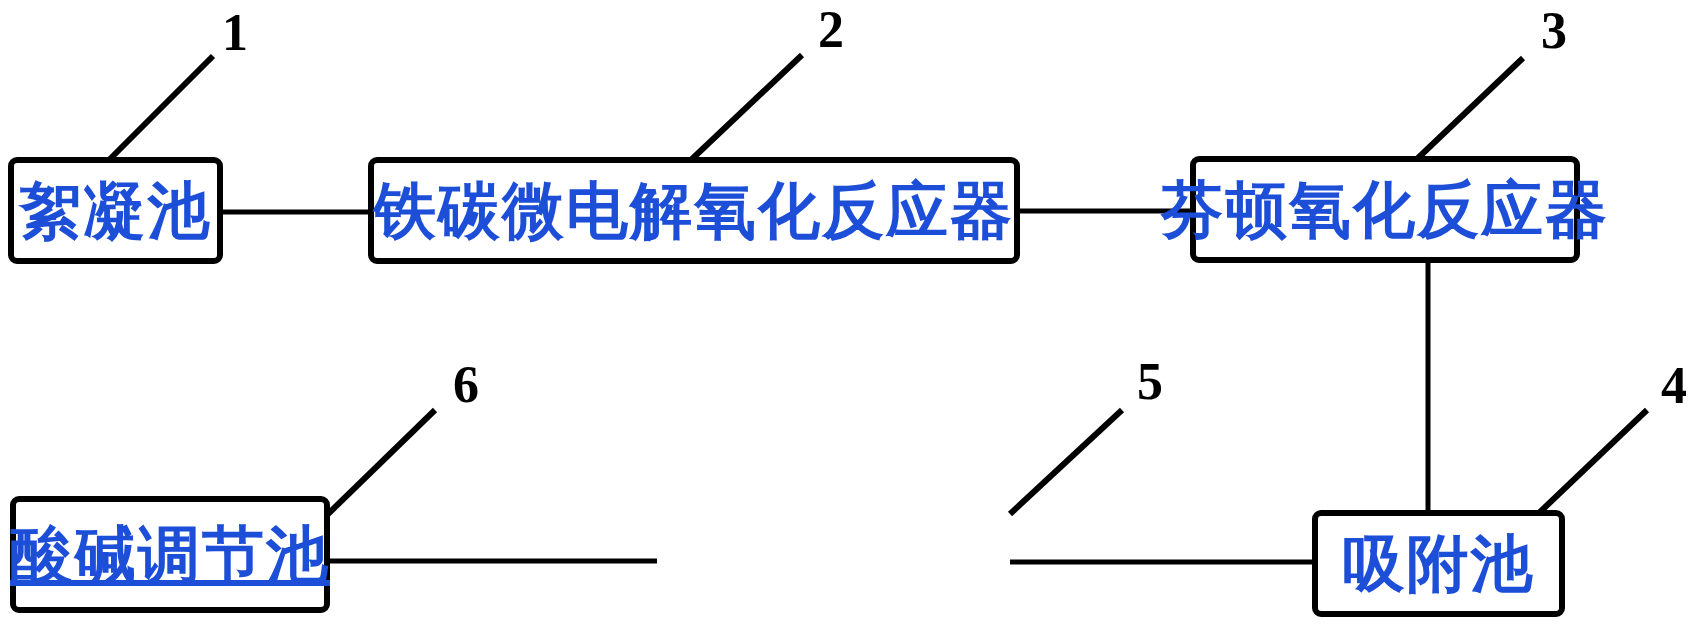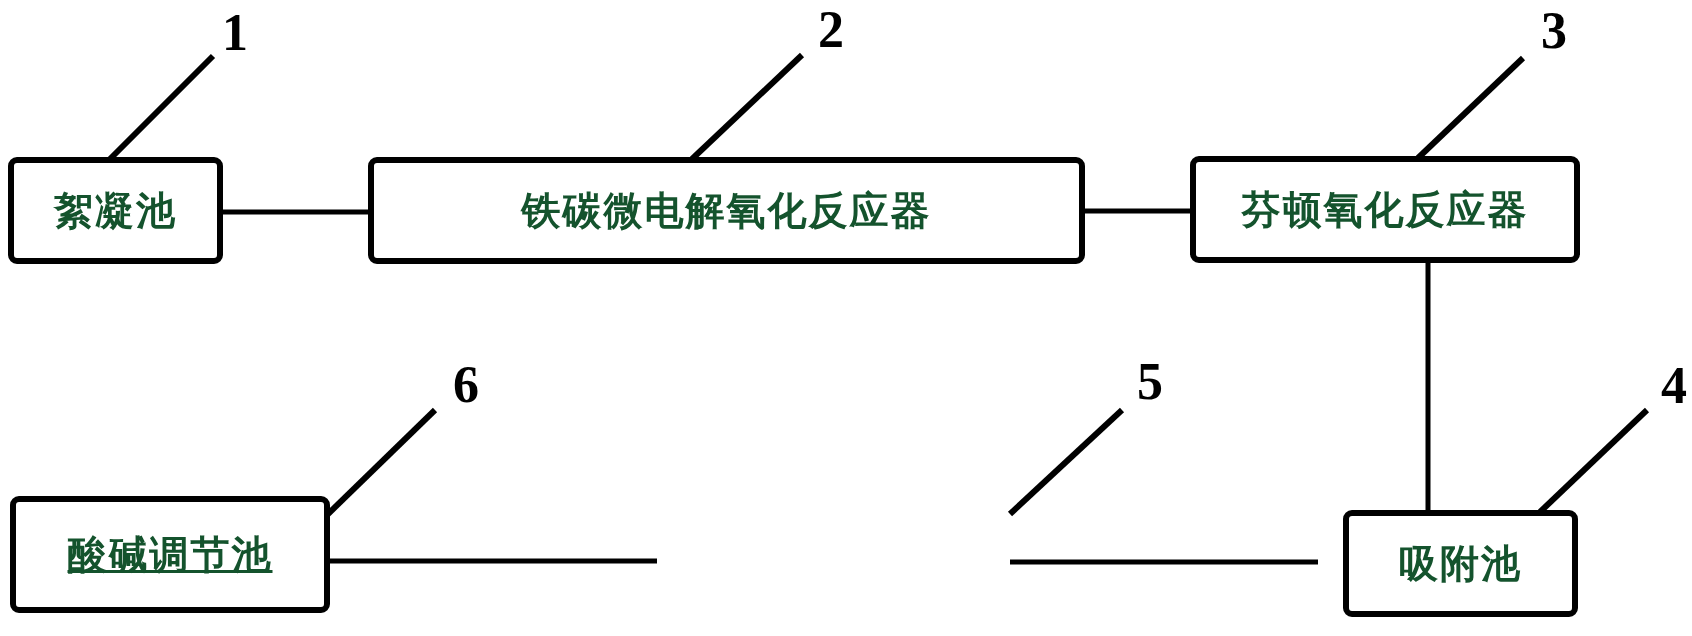--- a/index.html
+++ b/index.html
@@ -25,41 +25,41 @@
     position: absolute;
     box-sizing: border-box;
     background: #ffffff;
     border: 6px solid #000000;
     border-radius: 9px;
     display: flex;
     align-items: center;
     justify-content: center;
     font-family: "Liberation Sans", "DejaVu Sans", sans-serif;
     font-weight: 700;
-    font-size: 39px;
+    font-size: 62px;
     letter-spacing: 2px;
-    color: #14532d;
+    color: #1d4ed8;
     white-space: nowrap;
   }
   .ref {
     position: absolute;
     font-family: "Liberation Serif", "DejaVu Serif", serif;
     font-weight: 700;
     font-size: 52px;
     line-height: 1;
     color: #000000;
     text-align: center;
   }
   
   #node-1 { left: 8px;    top: 157px; width: 215px; height: 107px; }
-  #node-2 { left: 368px;  top: 157px; width: 717px; height: 107px; }
+  #node-2 { left: 368px;  top: 157px; width: 652px; height: 107px; }
   #node-3 { left: 1190px; top: 156px; width: 390px; height: 107px; }
   #node-6 { left: 10px;   top: 496px; width: 320px; height: 117px; text-decoration: underline; }
   #node-5 { left: 657px;  top: 512px; width: 354px; height: 104px; }
-  #node-4 { left: 1343px; top: 510px; width: 235px; height: 107px; }
+  #node-4 { left: 1312px; top: 510px; width: 253px; height: 107px; }
   
   #ref-1 { left: 210px;  top: 7px;   width: 50px; }
   #ref-2 { left: 806px;  top: 4px;   width: 50px; }
   #ref-3 { left: 1529px; top: 5px;   width: 50px; }
   #ref-6 { left: 441px;  top: 359px; width: 50px; }
   #ref-5 { left: 1125px; top: 356px; width: 50px; }
   #ref-4 { left: 1649px; top: 360px; width: 50px; }
 </style>
 </head>
 <body>

